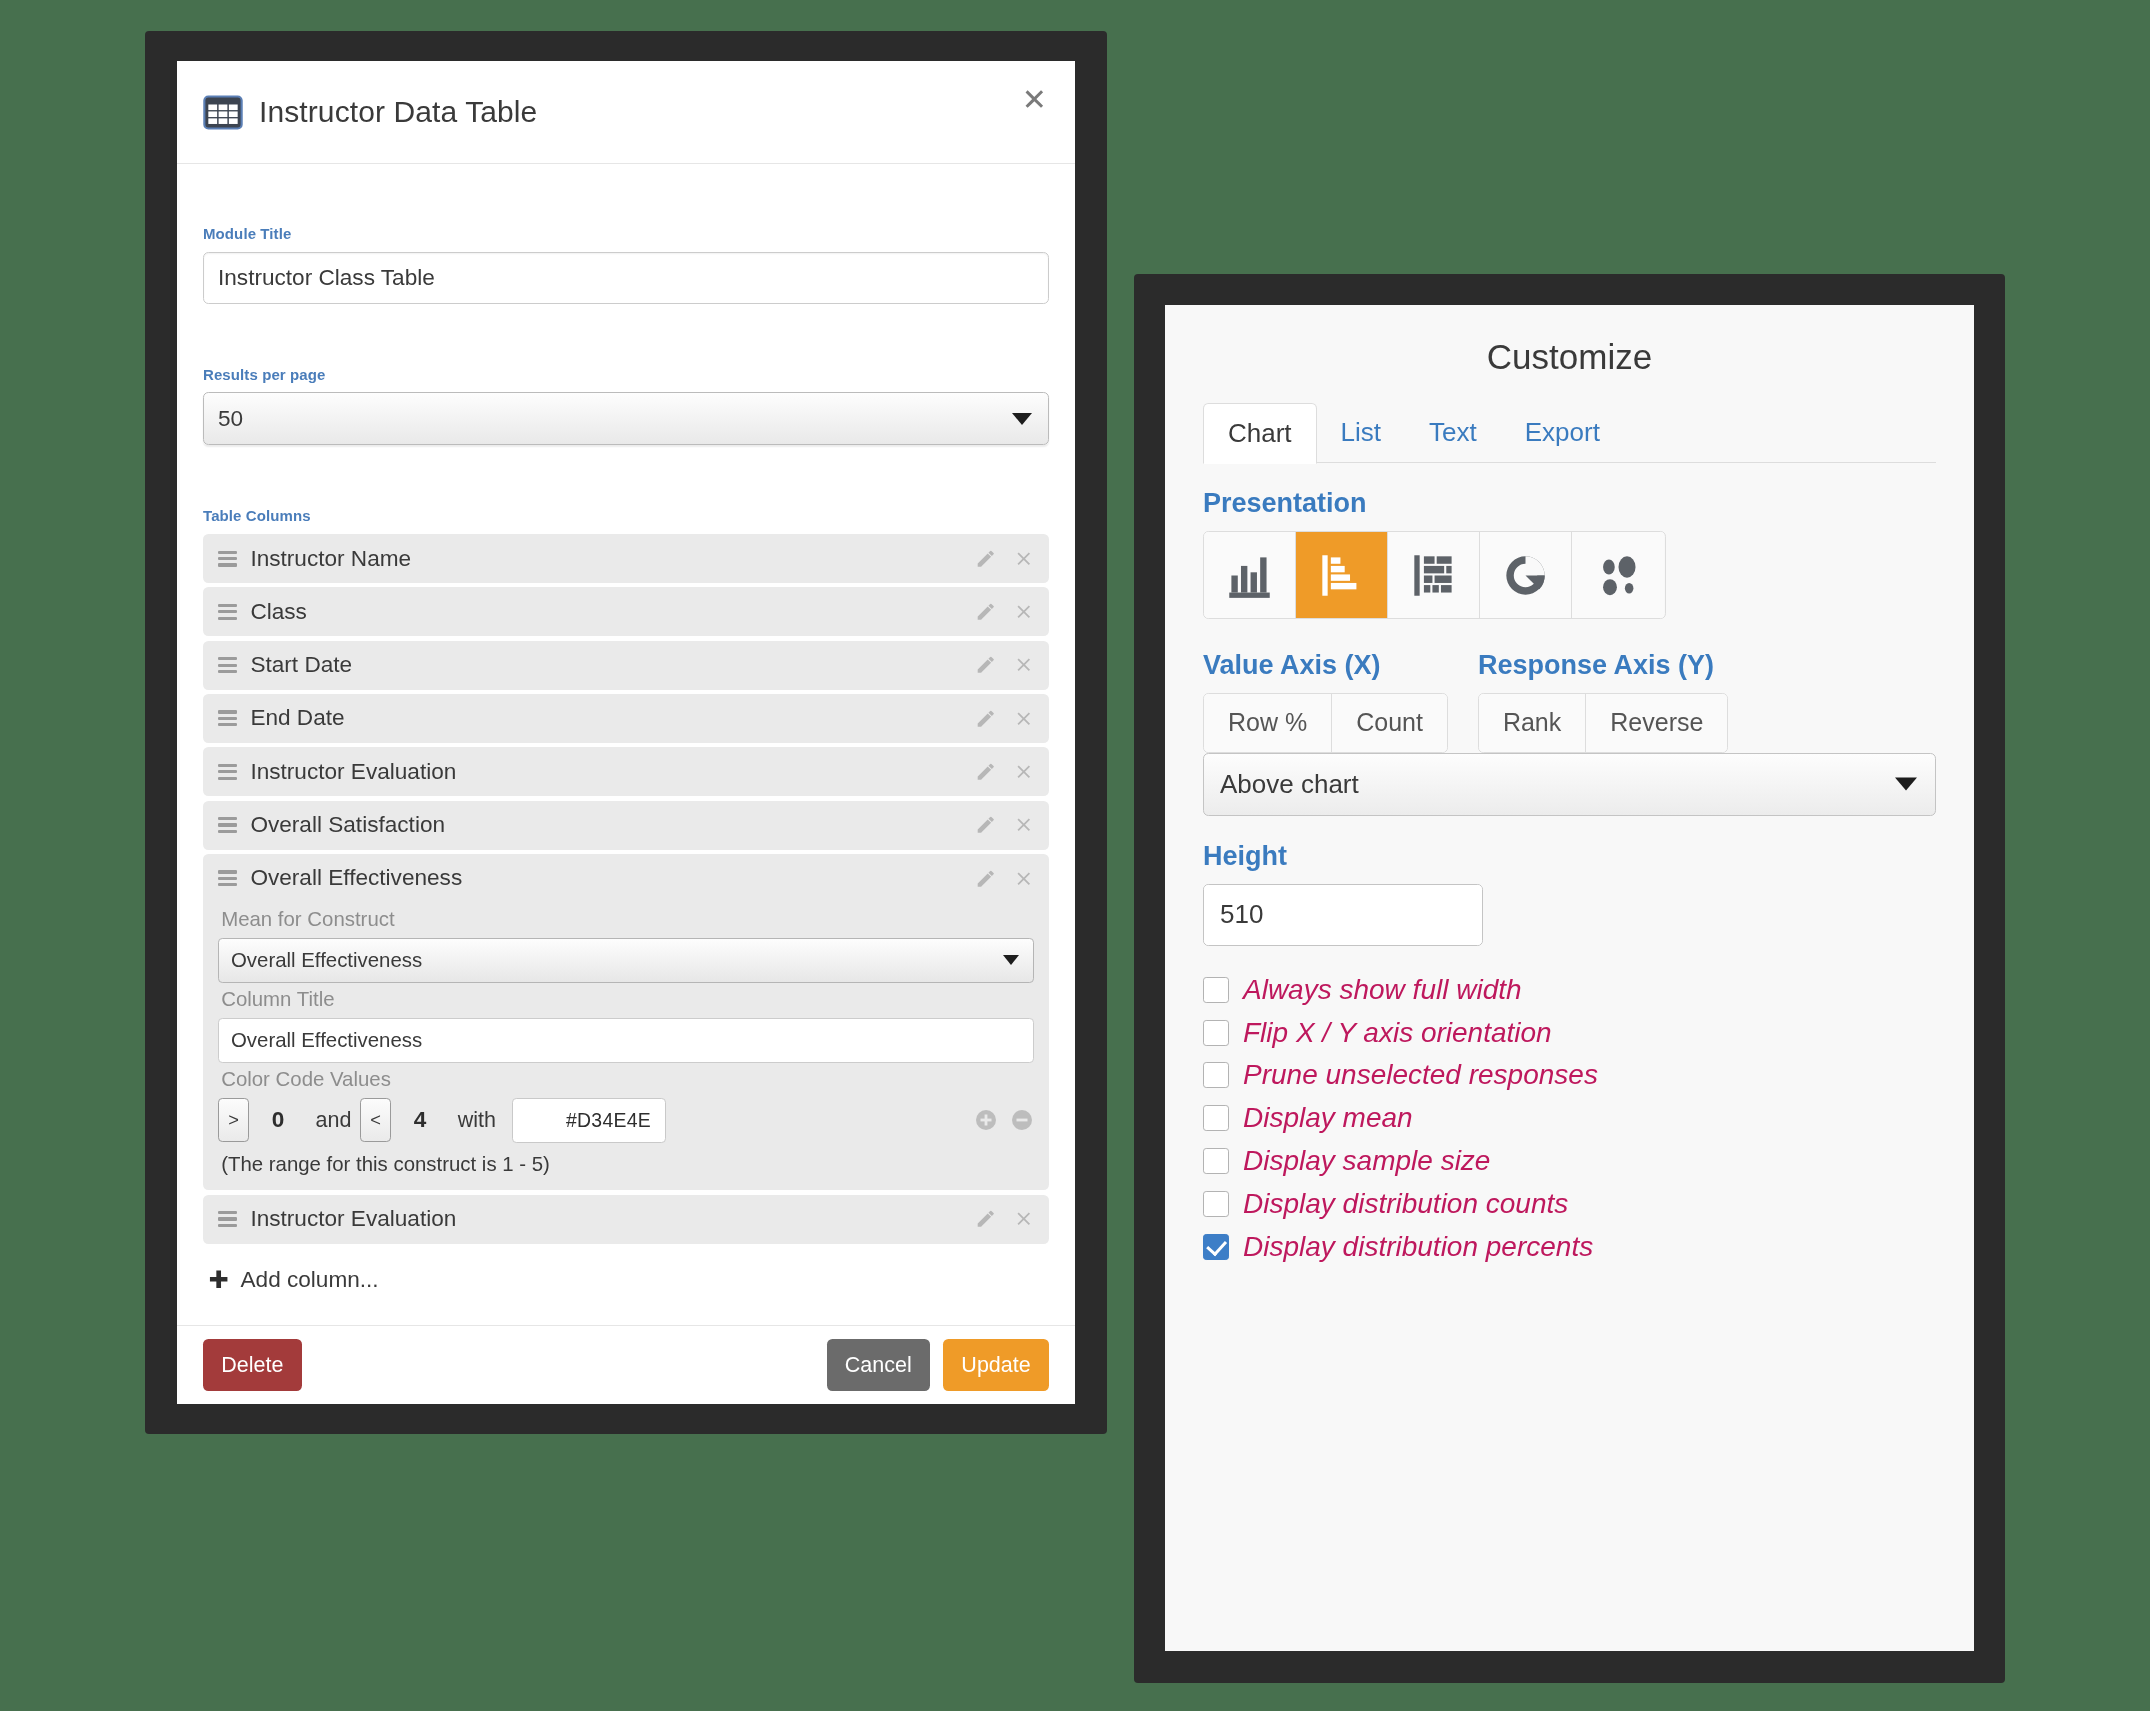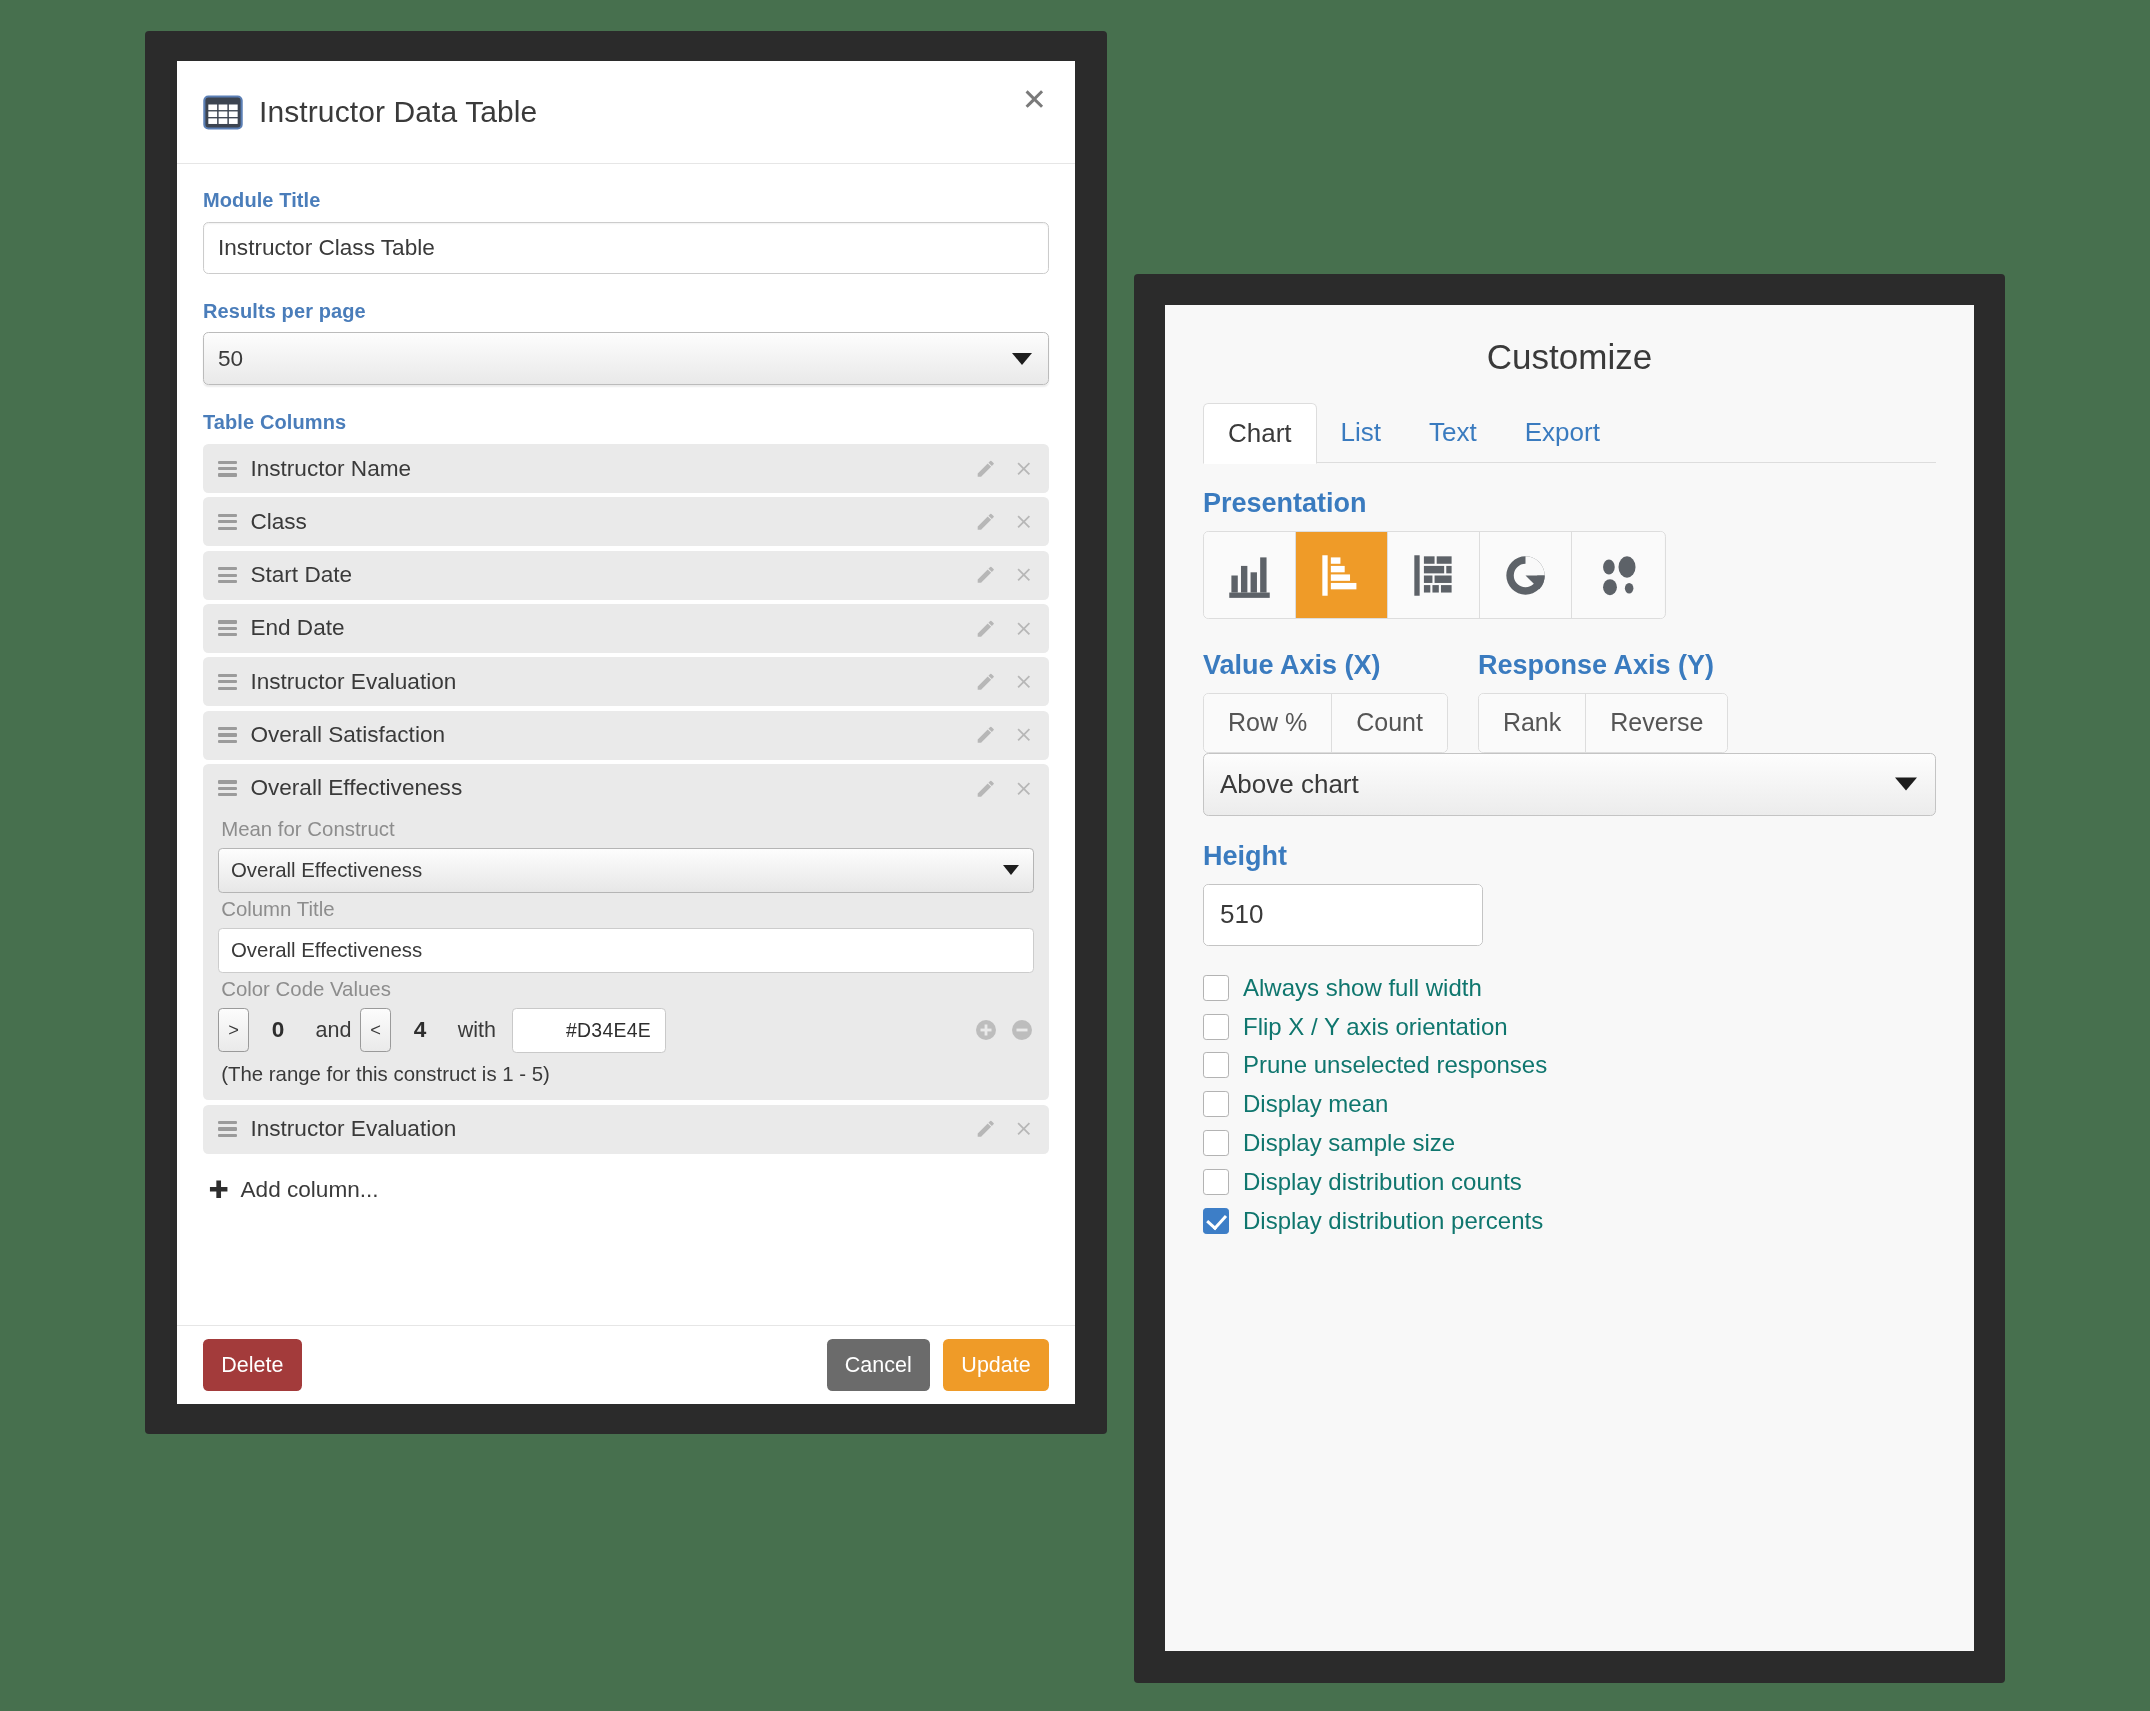--- a/index.html
+++ b/index.html
@@ -38,22 +38,22 @@
   }
   .close-x {
     font-size: 30px; color: #7a7a7a; cursor: pointer; line-height: 1;
     font-family: "DejaVu Sans", sans-serif; font-weight: 400;
     margin-top: -25px;
   }
 
   .modal-body { padding: 25px 26px 0 26px; height: 1134px; overflow: hidden; }
 
   .fieldlabel {
-    color: #4a7dba; font-size: 20px; font-weight: bold;
-    margin-bottom: 9.7px; letter-spacing: 0.1px;
+    color: #4a7dba; font-size: 15px; font-weight: bold;
+    margin-bottom: 9.7px; letter-spacing: 0.1px; margin-top: 36px;
   }
 
   .textinput {
     width: 100%; height: 52px;
     border: 1.6px solid #ccc; border-radius: 5.4px; background: #fff;
     font-size: 22.6px; color: #3a3a3a; padding: 0 14px;
     font-family: "Liberation Sans", sans-serif;
     box-shadow: inset 0 1.1px 1.6px rgba(0,0,0,.06);
   }
 
@@ -216,21 +216,21 @@
     width: 26px; height: 26px; border: 1.6px solid #b3b3b3; border-radius: 3.2px;
     background: #fff; margin-right: 14px; flex: 0 0 auto;
     display: flex; align-items: center; justify-content: center;
   }
   .chk.on { background: #3d7ec7; border-color: #3d7ec7; }
   .chk.on::after {
     content: ""; width: 8.6px; height: 15px;
     border: solid #fff; border-width: 0 3.2px 3.2px 0;
     transform: rotate(42deg) translate(-0.5px,-1.6px);
   }
-  .chk-label { font-size: 24px; color: #0f766e; }
+  .chk-label { font-size: 28px; color: #be185d; font-style: italic; }
 </style>
 </head>
 <body>
 
 <div class="stage">
 
   <div class="frame" id="left-frame">
     <div class="screen" id="left-screen">
 
       <div class="modal-header">

